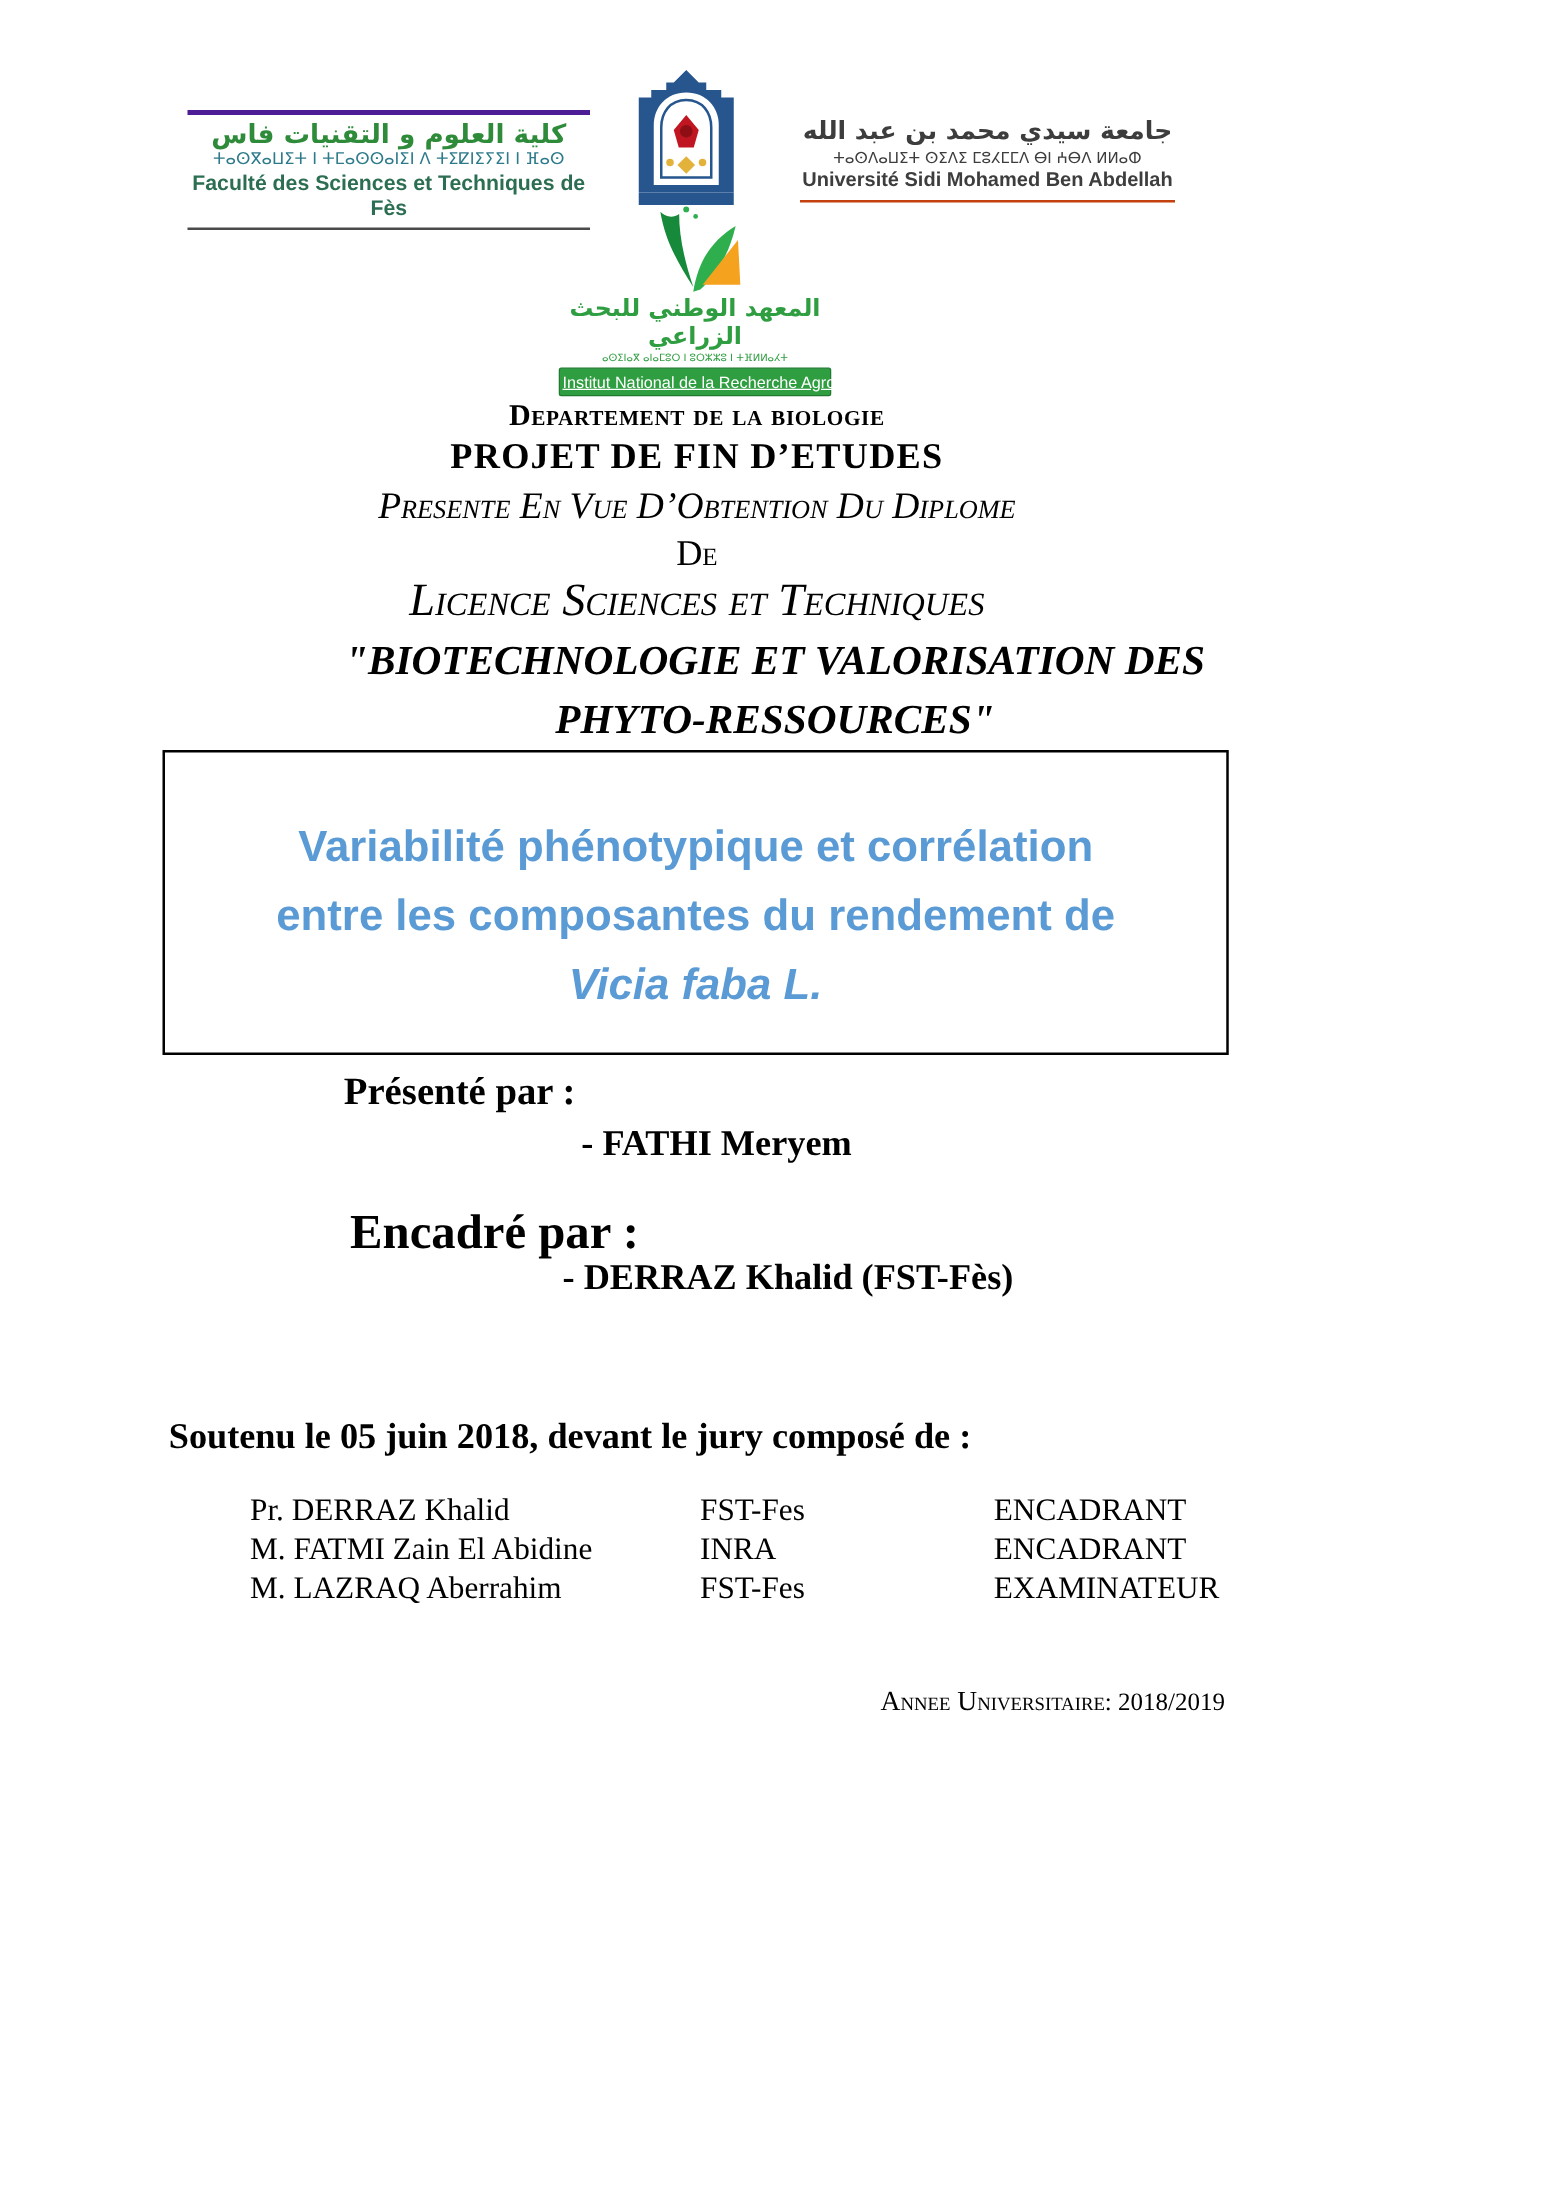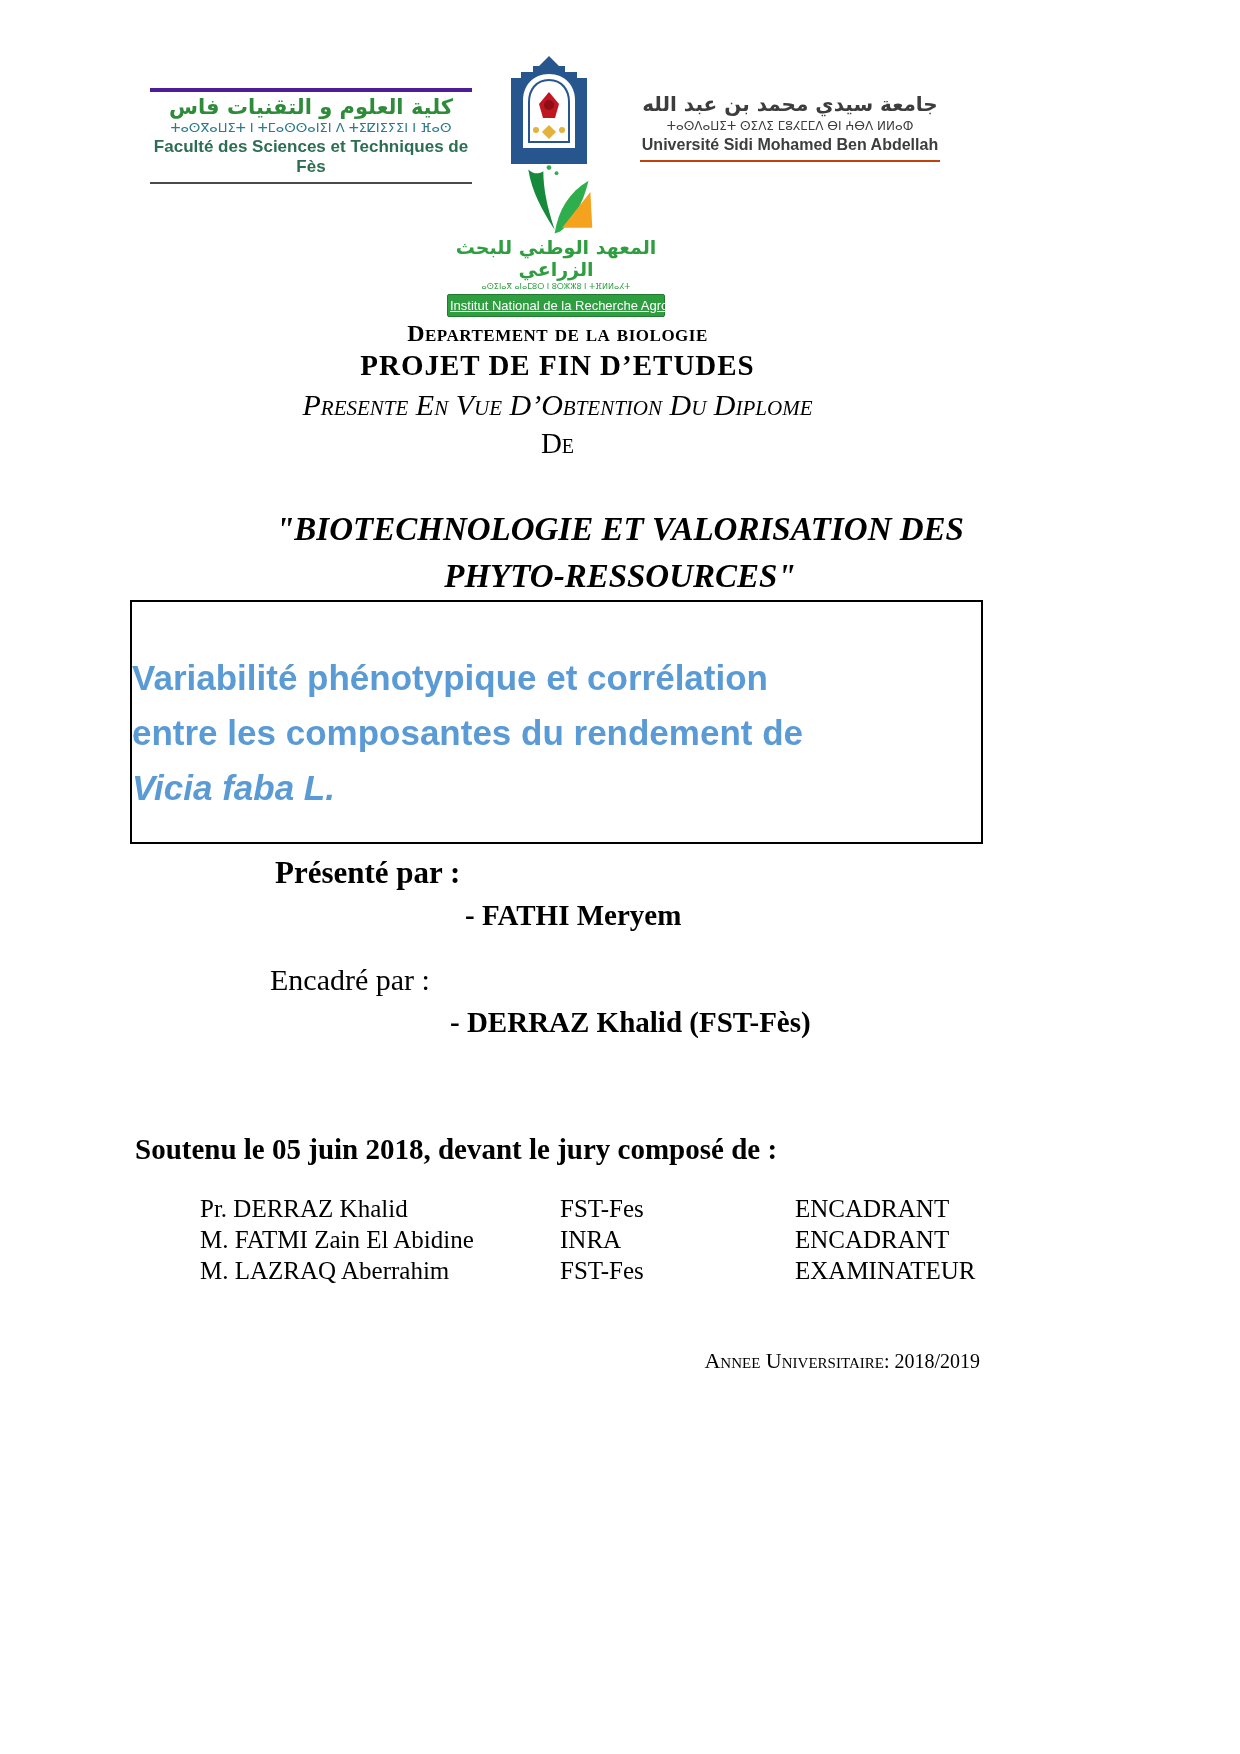--- a/index.html
+++ b/index.html
@@ -60,31 +60,32 @@
   .h-option  {
     position:absolute; left:130px; top:506px; width:980px;
     text-align:center; font-style:italic; font-weight:bold;
     font-size:33px; line-height:47px; white-space:nowrap;
   }
 
   
   .title-box {
     position:absolute; left:130px; top:600px; width:853px; height:244px;
     border:2px solid #000; box-sizing:border-box;
+    text-align:center;
     font-family:"Liberation Sans", sans-serif;
     font-weight:bold; font-size:35px;
     color:var(--title_blue,#5b9bd5);
     padding-top:48px; line-height:55px;
   }
   .title-box .latin { font-style:italic; }
 
   
   .presented-label { left:275px; top:855px; font-weight:bold; font-size:31px; }
   .presented-name  { left:465px; top:899px; font-weight:bold; font-size:29px; }
-  .encadre-label   { left:270px; top:963px; font-weight:normal; font-size:30px; }
+  .encadre-label   { left:280px; top:963px; font-weight:bold; font-size:39px; }
   .supervisor-1    { left:450px; top:1006px; font-weight:bold; font-size:29px; }
   .supervisor-2    { left:443px; top:1069px; font-weight:bold; font-size:29px; }
   .defense-line    { left:135px; top:1133px; font-weight:bold; font-size:29px; }
 
   
   .jury { position:absolute; left:200px; top:1193px; width:770px; font-size:25px; }
   .jury-row { display:grid; grid-template-columns:360px 235px 1fr; line-height:31px; }
 
   
   .footer { position:absolute; right:260px; top:1348px; font-size:20px; white-space:nowrap; }
@@ -131,20 +132,21 @@
     </svg>
     <div class="inra-ar" dir="rtl">المعهد الوطني للبحث الزراعي</div>
     <div class="inra-sub">ⴰⵙⵉⵏⴰⴳ ⴰⵏⴰⵎⵓⵔ ⵏ ⵓⵔⵣⵣⵓ ⵏ ⵜⴼⵍⵍⴰⵃⵜ</div>
     <div class="inra-bar">Institut National de la Recherche Agronomique</div>
   </div>
 
   <div class="abs h-center h-dept">Departement de la biologie</div>
   <div class="abs h-center h-project">PROJET DE FIN D’ETUDES</div>
   <div class="abs h-center h-purpose">Presente En Vue D’Obtention Du Diplome</div>
   <div class="abs h-center h-de">De</div>
+  <div class="abs h-center h-degree">Licence Sciences et Techniques</div>
   <div class="h-option">
     <div>"BIOTECHNOLOGIE ET VALORISATION DES</div>
     <div>PHYTO-RESSOURCES"</div>
   </div>
 
   <div class="title-box">
     <div>Variabilité phénotypique et corrélation</div>
     <div>entre les composantes du rendement de</div>
     <div class="latin">Vicia faba L.</div>
   </div>

